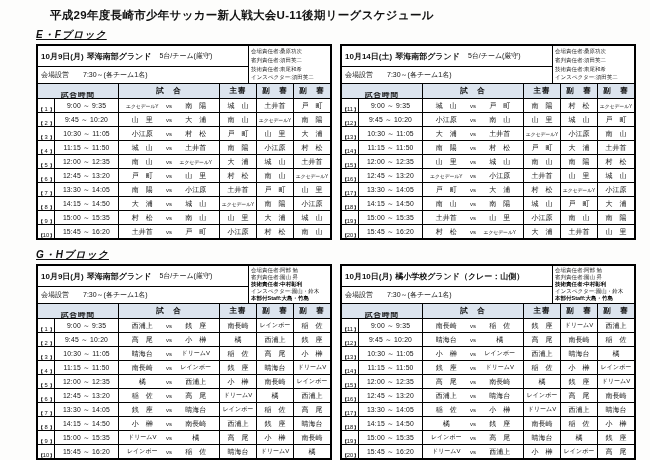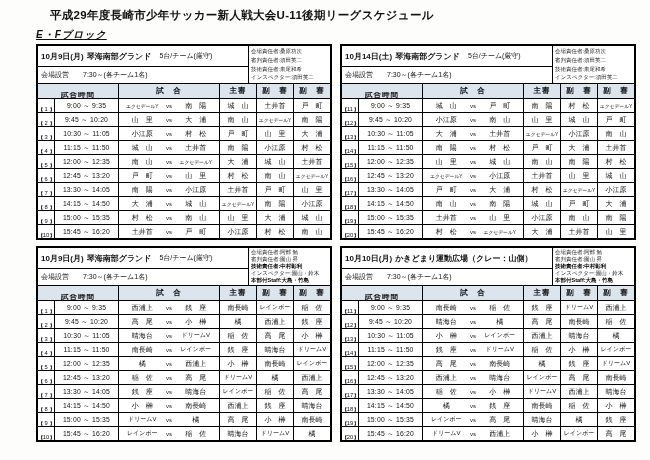--- a/index.html
+++ b/index.html
@@ -387,20 +387,21 @@
             <div class="c ref">土井首</div>
             <div class="c ref">山　里</div>
           </div>
         </div>
       </div>
   </div>
 
   <div class="sec-gap"></div>
 
   <div id="section-1">
+    <div class="block-label">G・Hブロック</div>
     <div class="tables">
         <div class="tbl">
           <div class="thead-area">
             <div class="head-left">
               <div class="date-row">
                 <span class="date">10月9日(月)</span>
                 <span class="venue">琴海南部グランド</span>
                 <span class="cap">5台/チーム(厳守)</span>
               </div>
               <div class="setup-row">
@@ -562,21 +563,21 @@
             <div class="c ref">晴海台</div>
             <div class="c ref s">ドリームV</div>
             <div class="c ref">橘</div>
           </div>
         </div>
         <div class="tbl">
           <div class="thead-area">
             <div class="head-left">
               <div class="date-row">
                 <span class="date">10月10日(月)</span>
-                <span class="venue">かきどまり運動広場（クレー：山側）</span>
+                <span class="venue">橘小学校グランド（クレー：山側）</span>
                 <span class="cap"></span>
               </div>
               <div class="setup-row">
                 <span class="slabel">会場設営</span>
                 <span class="stime">7:30～(各チーム1名)</span>
               </div>
             </div>
             <div class="officials five">
               <div class="off-line">会場責任者:阿部 勉</div>
               <div class="off-line">審判責任者:園山 昇</div>

